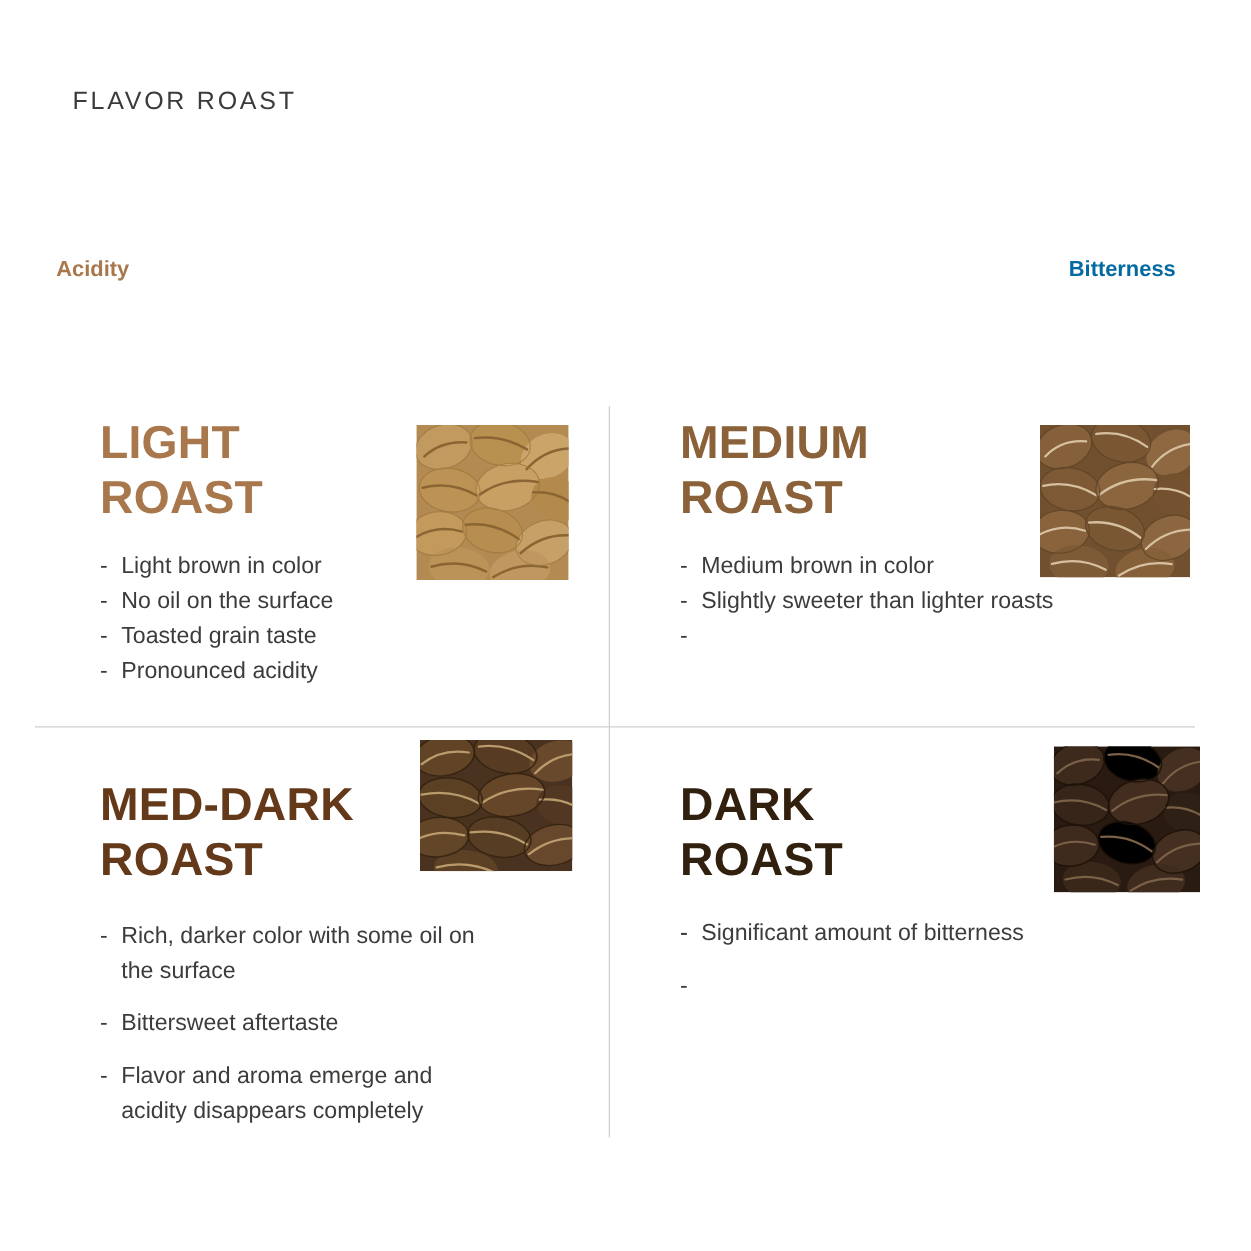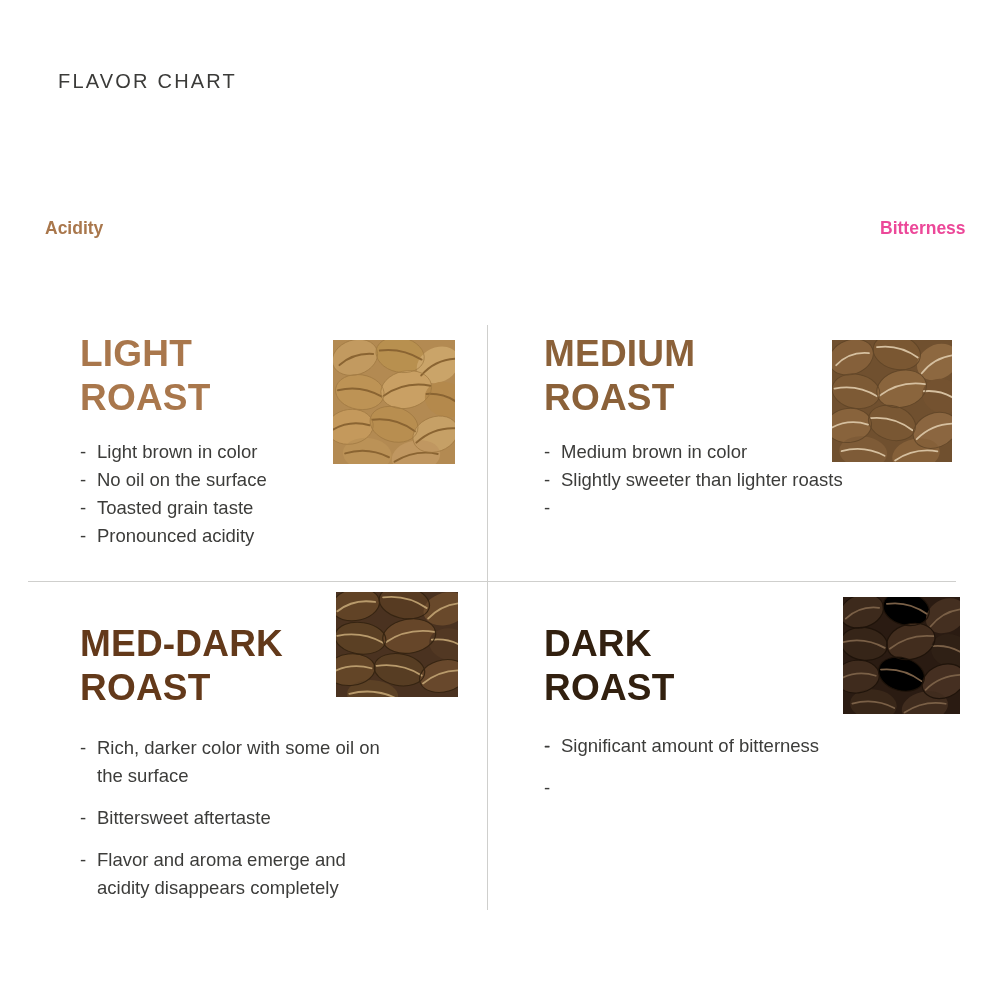--- a/index.html
+++ b/index.html
@@ -38,24 +38,23 @@
     height: 125px;
   }
 
   #scale-svg { position: absolute; left: 0; top: 0; }
 
   .scale-end-label {
     position: absolute;
     font-size: 17.5px;
     font-weight: 700;
     white-space: nowrap;
-    margin-top: 13px;
   }
   #acidity-label { left: 45px; top: 50px; color: #a9774c; }
-  #bitterness-label { left: 880px; top: 50px; color: #ec4899; }
+  #bitterness-label { left: 855px; top: 50px; color: #0369a1; }
 
   .seg-label {
     position: absolute;
     top: 50px;
     font-size: 20.5px;
     font-weight: 700;
     letter-spacing: 0.5px;
     color: #ffffff;
     white-space: nowrap;
     transform: translateX(-50%);
@@ -122,21 +121,21 @@
   #photo-light   { left: 333px; top: 340px; width: 122px; height: 124px; }
   #photo-medium  { left: 832px; top: 340px; width: 120px; height: 122px; }
   #photo-meddark { left: 336px; top: 592px; width: 122px; height: 105px; }
   #photo-dark    { left: 843px; top: 597px; width: 117px; height: 117px; }
 
   .bean-photo svg { display: block; width: 100%; height: 100%; }
 </style>
 </head>
 <body>
 
-<div id="page-title">FLAVOR CHART</div>
+<div id="page-title">FLAVOR ROAST</div>
 
 <div id="scale-wrap">
 
   <svg id="scale-svg" width="1001" height="125" viewBox="0 0 1001 125">
     <defs>
       <clipPath id="barClip">
 
         <path d="M 143,224 L 200,179 L 200,200 L 795,200 L 795,179 L 852,224
                  L 795,269 L 795,248 L 200,248 L 200,269 Z"></path>
       </clipPath>

